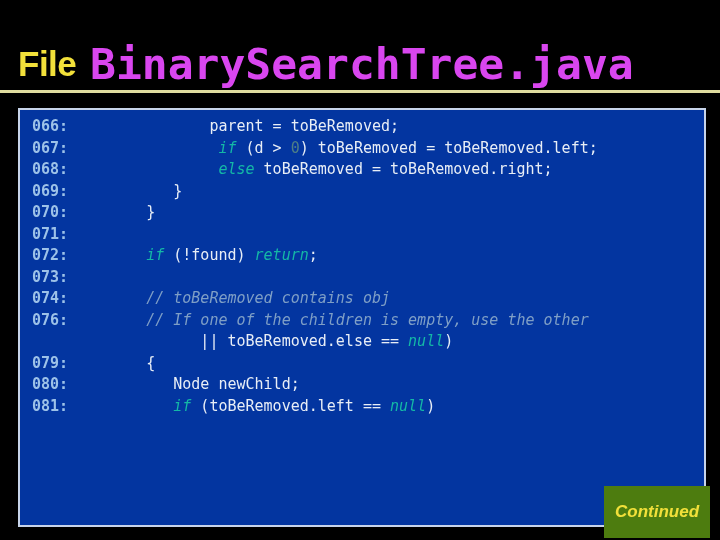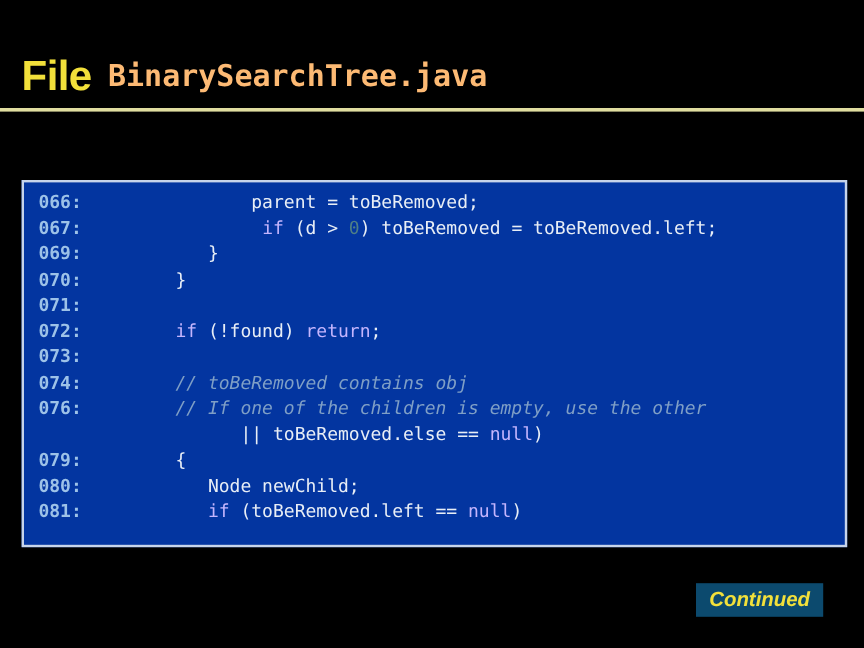--- a/index.html
+++ b/index.html
@@ -39,47 +39,46 @@
     line-height: 44px;
     color: #f2e03a;
     letter-spacing: -0.5px;
   }
   .title-filename {
     position: absolute;
     left: 90px;
     top: 0px;
     font-family: "DejaVu Sans Mono", monospace;
     font-weight: bold;
-    font-size: 25px;
+    font-size: 43px;
     line-height: 44px;
-    color: #fdba74;
+    color: #d946ef;
     letter-spacing: 0px;
   }
 
   .rule {
     position: absolute;
     left: 0;
     top: 90px;
     width: 720px;
     height: 3px;
     background: #e0dda0;
   }
 
   
   .code-panel {
     position: absolute;
     left: 18px;
     top: 108px;
     width: 688px;
-    height: 306px;
+    height: 419px;
     background: #0335a0;
     border: 2px solid #c7d4ea;
     box-sizing: border-box;
     overflow: hidden;
-    margin-top: 42px;
   }
   .code-inner {
     position: absolute;
     left: 0;
     top: 6px;
     width: 100%;
   }
 
   .code-line {
     display: block;
@@ -100,58 +99,59 @@
     font-size: 15px;
   }
   .ln.blank { color: #9dc2e8; }
   .src {
     display: inline-block;
     white-space: pre;
     color: #e8eef6;
     font-family: "DejaVu Sans Mono", monospace;
     font-size: 15px;
   }
-  .kw   { color: #c4b5fd; }
+  .kw   { color: #14b8a6; font-style: italic; }
   .cm   { color: #7f9fc6; font-style: italic; }
   .num  { color: #4f7f86; }
   .pl   { color: #e8eef6; }
 
   
   .continued {
     position: absolute;
-    left: 580px;
+    left: 604px;
     top: 486px;
-    background: #0c4a6e;
+    background: #4d7c0f;
     color: #f2e03a;
     font-family: "Liberation Sans", sans-serif;
     font-weight: bold;
     font-style: italic;
     font-size: 17px;
     line-height: 28px;
-    padding: 0 11px;
+    padding: 12px 11px;
     letter-spacing: 0px;
     white-space: nowrap;
   }
 </style>
 </head>
 <body>
 
 <div class="slide">
 
   <div class="title-bar">
     <span class="title-file">File</span>
     <span class="title-filename">BinarySearchTree.java</span>
   </div>
 
   <div class="rule"></div>
 
   <div class="code-panel">
     <div class="code-inner" id="code-listing">
         <div class="code-line"><span class="ln">066:</span><span class="src"><span class="pl">             parent = toBeRemoved;</span></span></div>
         <div class="code-line"><span class="ln">067:</span><span class="src"><span class="pl">              </span><span class="kw">if</span><span class="pl"> (d &gt; </span><span class="num">0</span><span class="pl">) toBeRemoved = toBeRemoved.left;</span></span></div>
+        <div class="code-line"><span class="ln">068:</span><span class="src"><span class="pl">              </span><span class="kw">else</span><span class="pl"> toBeRemoved = toBeRemoved.right;</span></span></div>
         <div class="code-line"><span class="ln">069:</span><span class="src"><span class="pl">         }</span></span></div>
         <div class="code-line"><span class="ln">070:</span><span class="src"><span class="pl">      }</span></span></div>
         <div class="code-line"><span class="ln">071:</span><span class="src"><span class="pl"></span></span></div>
         <div class="code-line"><span class="ln">072:</span><span class="src"><span class="pl">      </span><span class="kw">if</span><span class="pl"> (!found) </span><span class="kw">return</span><span class="pl">;</span></span></div>
         <div class="code-line"><span class="ln">073:</span><span class="src"><span class="pl"></span></span></div>
         <div class="code-line"><span class="ln">074:</span><span class="src"><span class="cm">      // toBeRemoved contains obj</span></span></div>
         <div class="code-line"><span class="ln">076:</span><span class="src"><span class="cm">      // If one of the children is empty, use the other</span></span></div>
         <div class="code-line"><span class="ln blank"></span><span class="src"><span class="pl">            || toBeRemoved.else == </span><span class="kw">null</span><span class="pl">)</span></span></div>
         <div class="code-line"><span class="ln">079:</span><span class="src"><span class="pl">      {</span></span></div>
         <div class="code-line"><span class="ln">080:</span><span class="src"><span class="pl">         Node newChild;</span></span></div>

